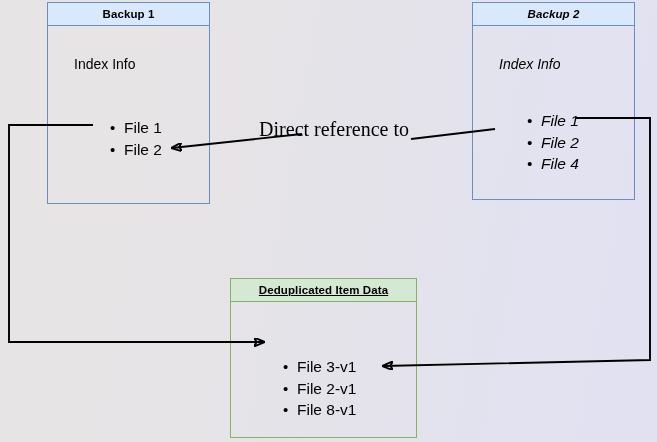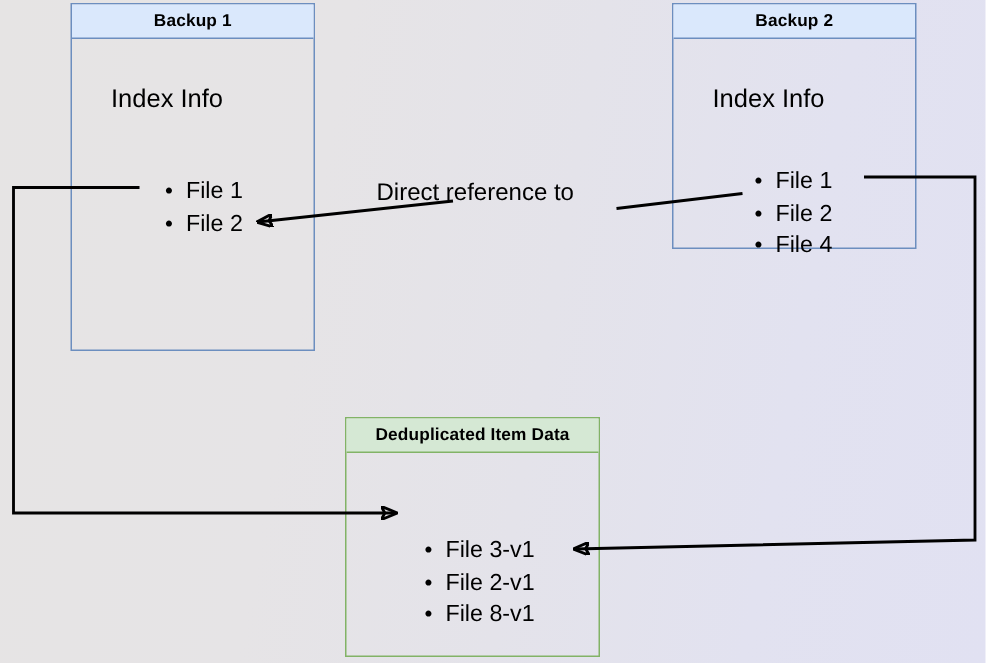--- a/index.html
+++ b/index.html
@@ -45,21 +45,21 @@
     border-bottom-color: #82b366;
   }
   .node-body {
     position: relative;
     height: calc(100% - 23px);
   }
   .index-title {
     position: absolute;
     left: 26px;
     top: 30px;
-    font-size: 17px;
+    font-size: 14px;
     color: #000;
   }
   .file-list {
     position: absolute;
     margin: 4px;
     padding: 0 0 0 20px;
     list-style: none;
     font-size: 15.5px;
     color: #000;
   }
@@ -76,68 +76,69 @@
     font-size: 15px;
   }
   #b1-list { left: 52px; top: 87px; }
   #b2-list { left: 44px; top: 80px; }
   #dd-list { left: 42px; top: 50px; }
   .center-label {
     position: absolute;
     left: 251px;
     top: 120px;
     width: 158px;
-    text-align: left;
-    font-size: 16px;
+    text-align: right;
+    font-size: 20px;
     line-height: 18px;
     color: #000;
+    font-family: Liberation Serif, serif;
   }
   svg.edges {
     position: absolute;
     left: 0;
     top: 0;
     width: 657px;
     height: 442px;
     pointer-events: none;
   }
   svg.edges path, svg.edges line {
     fill: none;
     stroke: #000;
     stroke-width: 1.9;
   }
 </style>
 </head>
 <body>
 
 <div id="canvas">
 
-  <div class="node" id="backup1" style="left:47px; top:2px; width:163px; height:232px;">
+  <div class="node" id="backup1" style="left:47px; top:2px; width:163px; height:202px;">
     <div class="node-header">Backup 1</div>
     <div class="node-body">
       <div class="index-title">Index Info</div>
       <ul class="file-list" id="b1-list">
         <li>File 1</li>
         <li>File 2</li>
       </ul>
     </div>
   </div>
 
-  <div class="node" id="backup2" style="left:448px; top:2px; width:163px; height:164px;">
+  <div class="node" id="backup2" style="left:472px; top:2px; width:163px; height:198px;font-style:italic;">
     <div class="node-header">Backup 2</div>
     <div class="node-body">
       <div class="index-title">Index Info</div>
       <ul class="file-list" id="b2-list">
         <li>File 1</li>
         <li>File 2</li>
         <li>File 4</li>
       </ul>
     </div>
   </div>
 
-  <div class="node green" id="dedup" style="left:230px; top:278px; width:170px; height:160px;">
+  <div class="node green" id="dedup" style="left:230px; top:278px; width:187px; height:160px;text-decoration:underline;">
     <div class="node-header">Deduplicated Item Data</div>
     <div class="node-body">
       <ul class="file-list" id="dd-list">
         <li>File 3-v1</li>
         <li>File 2-v1</li>
         <li>File 8-v1</li>
       </ul>
     </div>
   </div>
 

